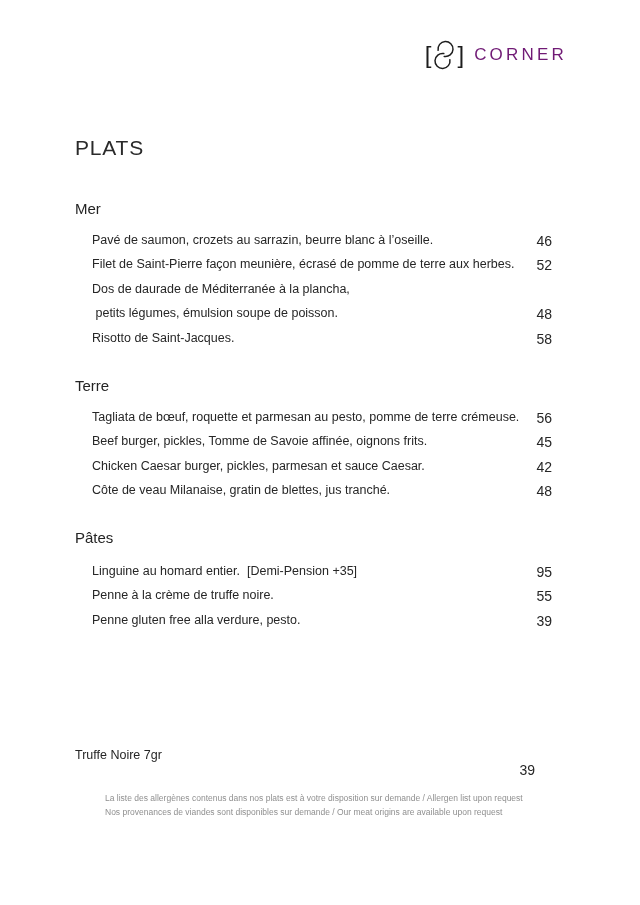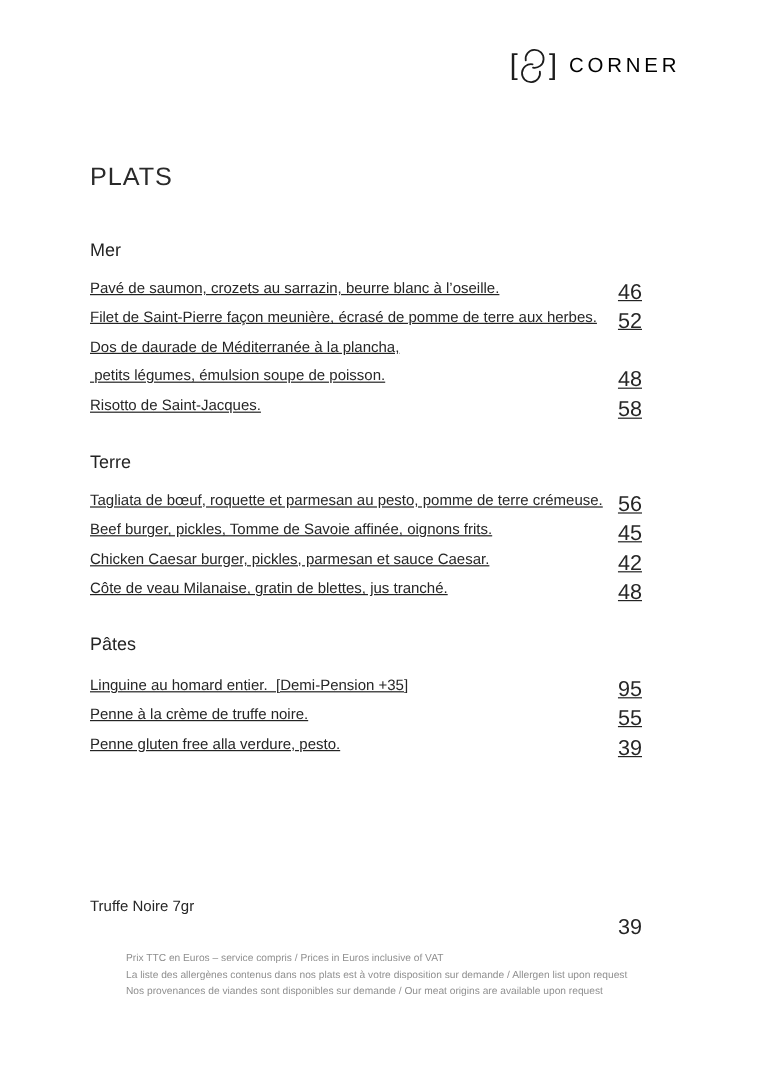--- a/index.html
+++ b/index.html
@@ -35,21 +35,21 @@
   }
   .logo .s-mark {
     display: block;
     margin: 0 1px;
   }
   .logo .wordmark {
     margin-left: 9px;
     font-size: 17px;
     font-weight: 400;
     letter-spacing: 3.2px;
-    color: #000000;
+    color: #701a75;
   }
 
   
   .menu-title {
     position: absolute;
     top: 136px;
     left: 75px;
     margin: 0;
     font-size: 21px;
     font-weight: 300;
@@ -67,40 +67,39 @@
     font-weight: 400;
     color: #242424;
   }
   .h-mer   { top: 200px; }
   .h-terre { top: 377px; }
   .h-pates { top: 529px; }
 
   
   .rows {
     position: absolute;
-    left: 75px;
+    left: 92px;
     width: 460px;
-    text-decoration: underline;
   }
   .rows-mer   { top: 233px; }
   .rows-terre { top: 410px; }
   .rows-pates { top: 564px; }
   .row {
     height: 24.4px;
     display: flex;
     justify-content: space-between;
     align-items: flex-start;
   }
   .item-name {
     font-size: 12.5px;
     color: #262626;
     white-space: pre-wrap;
   }
   .item-price {
-    font-size: 18px;
+    font-size: 14px;
     color: #262626;
     text-align: right;
     min-width: 24px;
   }
 
   
   .supplement {
     position: absolute;
     top: 748px;
     left: 75px;
@@ -200,18 +199,17 @@
       <span class="item-price">39</span>
     </div>
   </div>
 
   <div class="supplement">
     <span class="item-name">Truffe Noire 7gr</span>
     <span class="item-price">39</span>
   </div>
 
   <div class="footer">
-    <p>Prix TTC en Euros – service compris / Prices in Euros inclusive of VAT</p>
     <p>La liste des allergènes contenus dans nos plats est à votre disposition sur demande / Allergen list upon request</p>
     <p>Nos provenances de viandes sont disponibles sur demande / Our meat origins are available upon request</p>
   </div>
 
 </div>
 
 </body></html>

